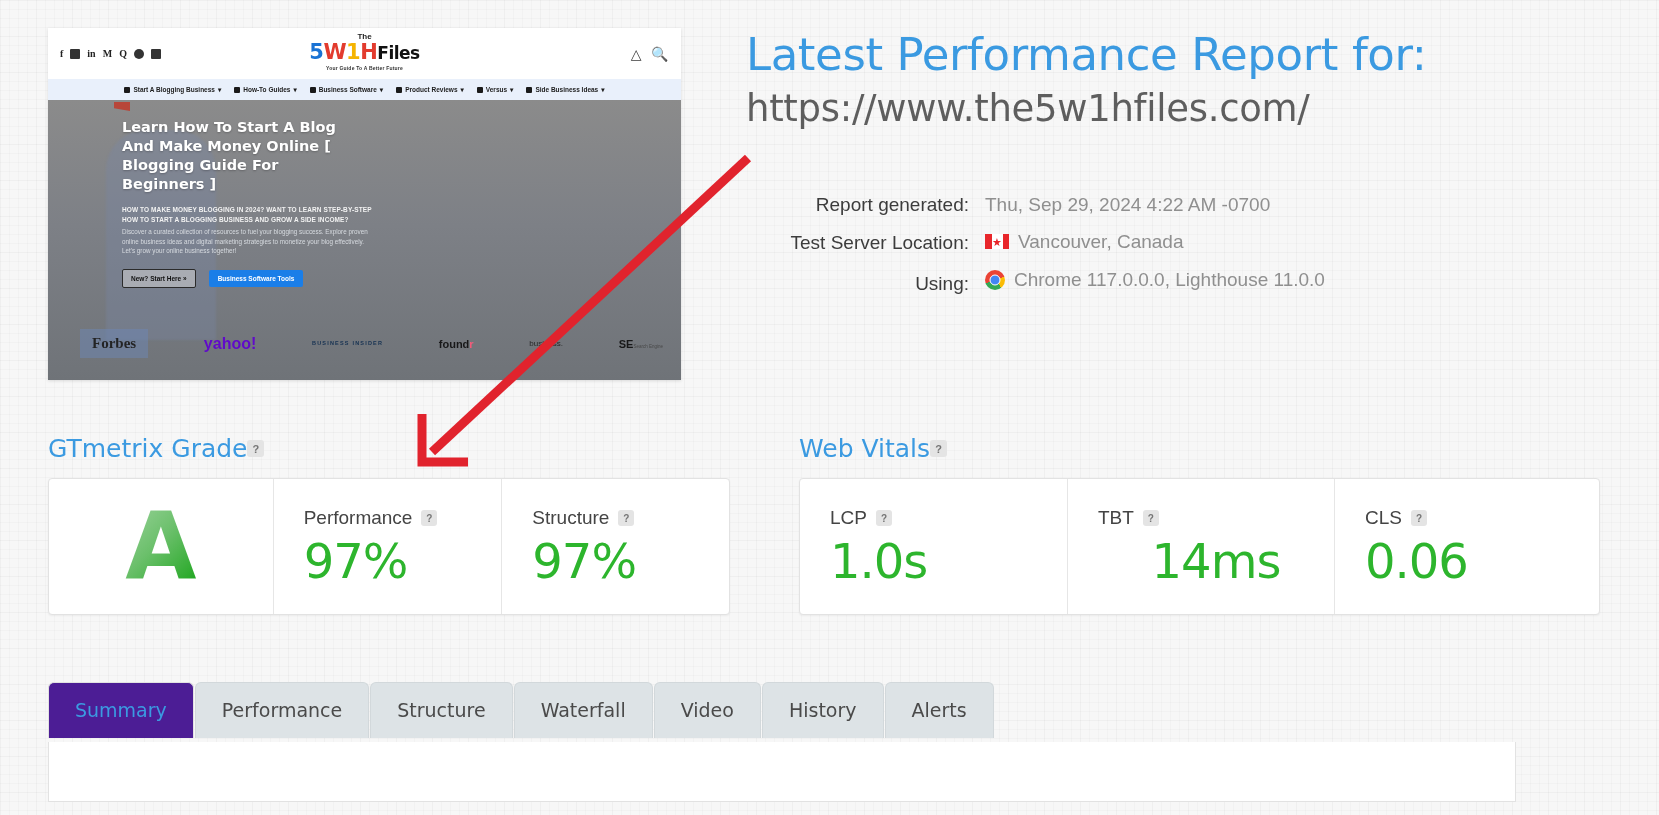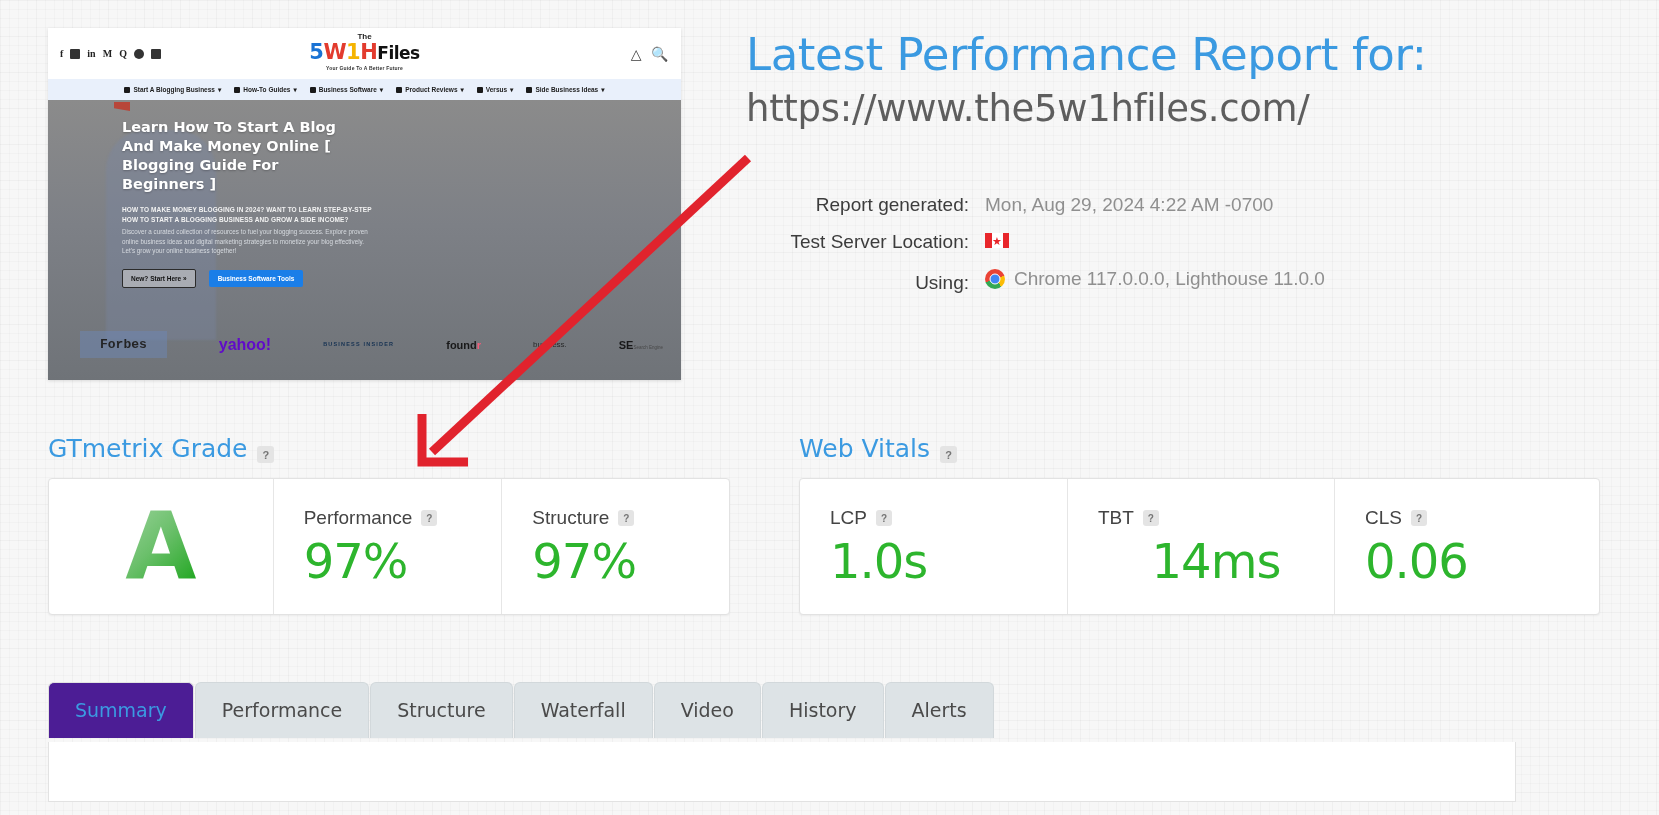--- a/index.html
+++ b/index.html
@@ -102,21 +102,21 @@
   .btn-blue {
     background: #1a7ee8; color: #fff; font-size: 6.5px; font-weight: bold;
     padding: 5px 9px; border-radius: 2px; white-space: nowrap;
   }
   .hero-logos {
     position: absolute; left: 32px; right: 18px; bottom: 22px;
     display: flex; align-items: center; justify-content: space-between;
     opacity: .92;
   }
   .hl { font-size: 9px; font-weight: bold; color: #1d1d1d; white-space: nowrap; }
-  .hl-forbes { font-family: Liberation Mono, monospace; font-size: 13px; background: rgba(110,135,180,.55); padding: 6px 20px; }
+  .hl-forbes { font-family: Liberation Serif, serif; font-size: 15px; background: rgba(110,135,180,.55); padding: 6px 12px; }
   .hl-yahoo { color: #5f01d1; font-size: 16px; }
   .hl-bi { font-size: 5.5px; letter-spacing: 1.2px; color: #0d2b4e; line-height: 7px; text-align: center; }
   .hl-foundr { font-size: 11px; color: #111; }
   .hl-foundr i { color: #ff5a7a; font-style: normal; }
   .hl-biz { font-size: 8px; color: #222; font-weight: normal; }
   .hl-se { font-size: 11px; color: #111; }
   .hl-se span { font-size: 4.5px; color: #444; font-weight: normal; }
 
   
   .rhead { position: absolute; left: 746px; top: 26px; }
@@ -155,21 +155,21 @@
   }
   .chrome::after {
     content: ""; position: absolute; left: 50%; top: 50%; width: 9px; height: 9px;
     transform: translate(-50%,-50%); border-radius: 50%;
     background: #4285f4; border: 1.5px solid #fff;
   }
 
   
   .sect-title {
     position: absolute; font-size: 25px; color: #3b9ae1; font-weight: normal;
-    display: flex; align-items: flex-end; gap: 10px;
+    display: flex; align-items: center; 
     font-family: "DejaVu Sans", sans-serif;
   }
   .qmark {
     display: inline-flex; align-items: center; justify-content: center;
     width: 17px; height: 17px; background: #e4e4e4; color: #757575;
     border-radius: 3px; font-size: 11px; font-weight: bold;
     font-family: "Liberation Sans", sans-serif;
   }
   .qmark-sm { width: 16px; height: 16px; font-size: 10px; }
 
@@ -275,29 +275,30 @@
 
 <div class="rhead">
   <h1>Latest Performance Report for:</h1>
   <div class="url">https://www.the5w1hfiles.com/</div>
 </div>
 
 <div class="meta">
   <div class="meta-row">
     <div class="meta-label">Report generated:</div>
     <div class="meta-value">
-        <span>Mon, Aug 29, 2024 4:22 AM -0700</span>
+        <span>Thu, Sep 29, 2024 4:22 AM -0700</span>
       </div>
   </div>
   <div class="meta-row">
     <div class="meta-label">Test Server Location:</div>
     <div class="meta-value">
       <span class="flag-ca">
           <span class="flag-leaf">★</span>
         </span>
+      <span>Vancouver, Canada</span>
     </div>
   </div>
   <div class="meta-row">
     <div class="meta-label">Using:</div>
     <div class="meta-value">
       <span class="chrome"></span>
       <span>Chrome 117.0.0.0, Lighthouse 11.0.0</span>
     </div>
   </div>
 </div>

